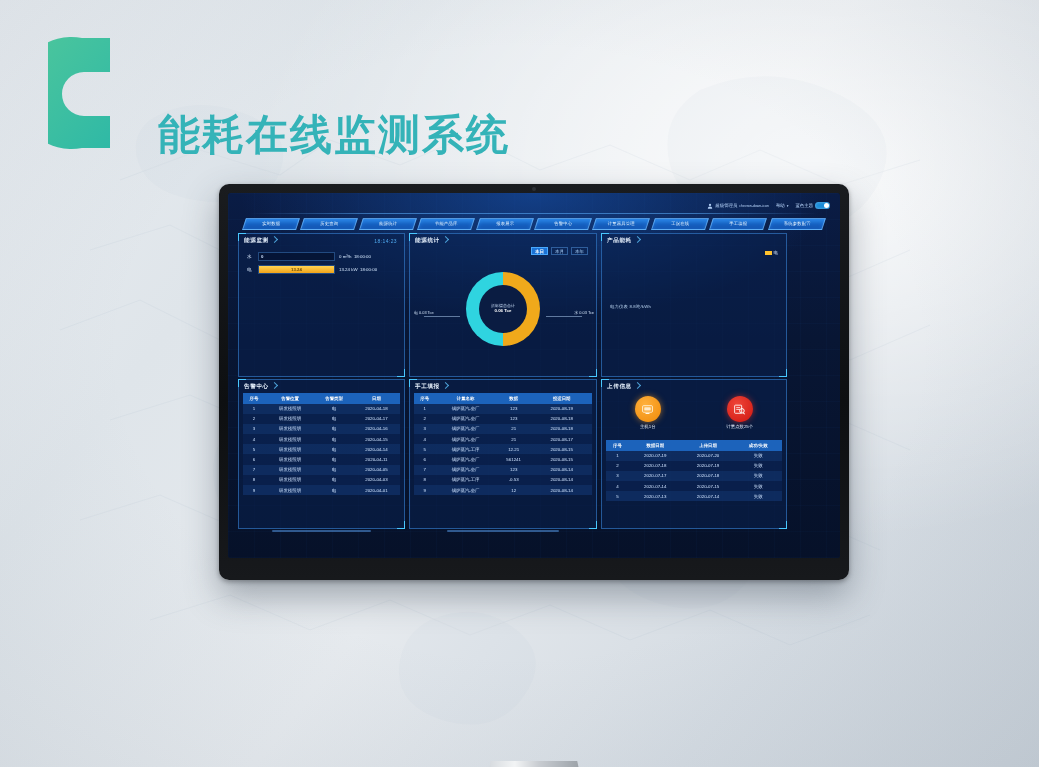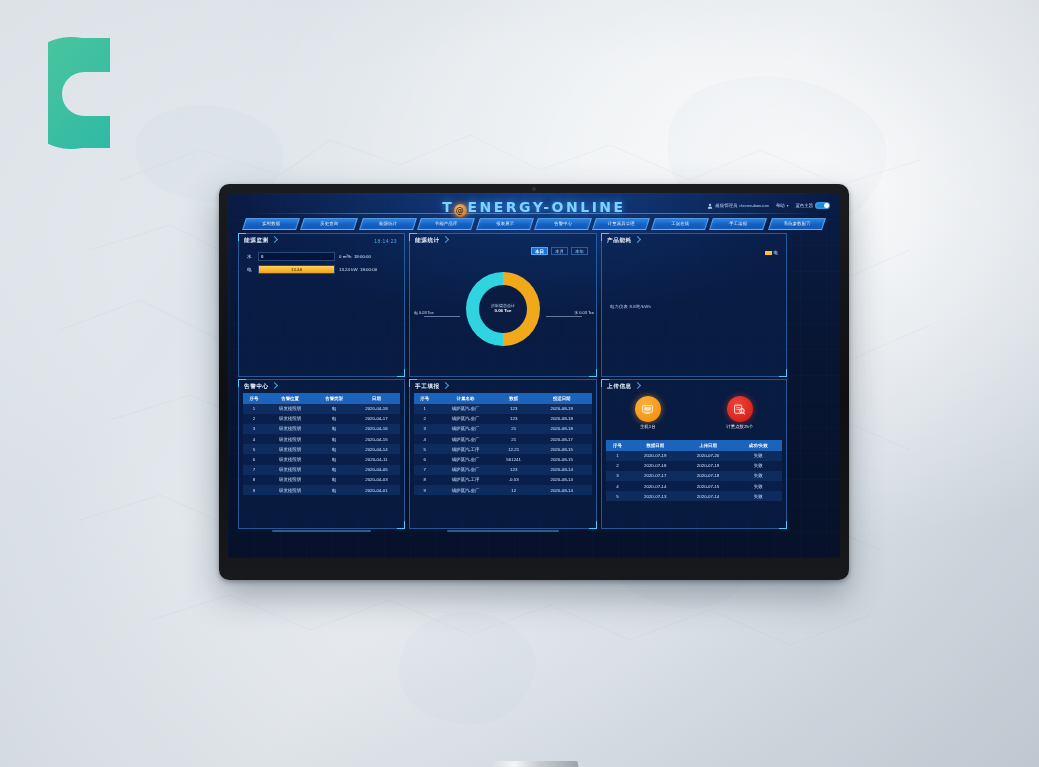--- a/index.html
+++ b/index.html
@@ -168,35 +168,33 @@
 <div class="brand">
   <svg class="brand-logo" viewBox="0 0 70 120">
     <defs>
       <linearGradient id="lg" x1="0" y1="0" x2="1" y2="1">
         <stop offset="0%" stop-color="#4fc79b"></stop>
           <stop offset="100%" stop-color="#2fb9a6"></stop>
       </linearGradient>
     </defs>
     <path d="M62 6 L62 40 L36 40 A22 22 0 1 0 36 84 L62 84 L62 116 L34 116 A56 56 0 1 1 34 6 Z" fill="url(#lg)"></path>
   </svg>
+  <div class="brand-cn">能耗在线监测系统</div>
 </div>
 
 <div class="monitor">
   <div class="neck"></div>
 
   <div class="bezel">
     <div class="cam"></div>
     <div class="bezel-inner">
 
       <div class="dash">
         <div class="grid-lines"></div>
 
-        <div class="dash-title">
-          <span>T</span><span class="at">@</span><span>ENERGY-ONLINE</span>
-        </div>
         <div class="titlebar-rule"></div>
 
         <div class="userbar">
           <div class="u">
             <svg class="usr-ico" viewBox="0 0 16 16" fill="#bcd9ff">
                 <circle cx="8" cy="5" r="3"></circle>
                 <path d="M2 15a6 6 0 0 1 12 0z"></path>
               </svg>
             <span>超级管理员</span>
             <span style="font-size:3.5px">chevron-down-icon</span>

